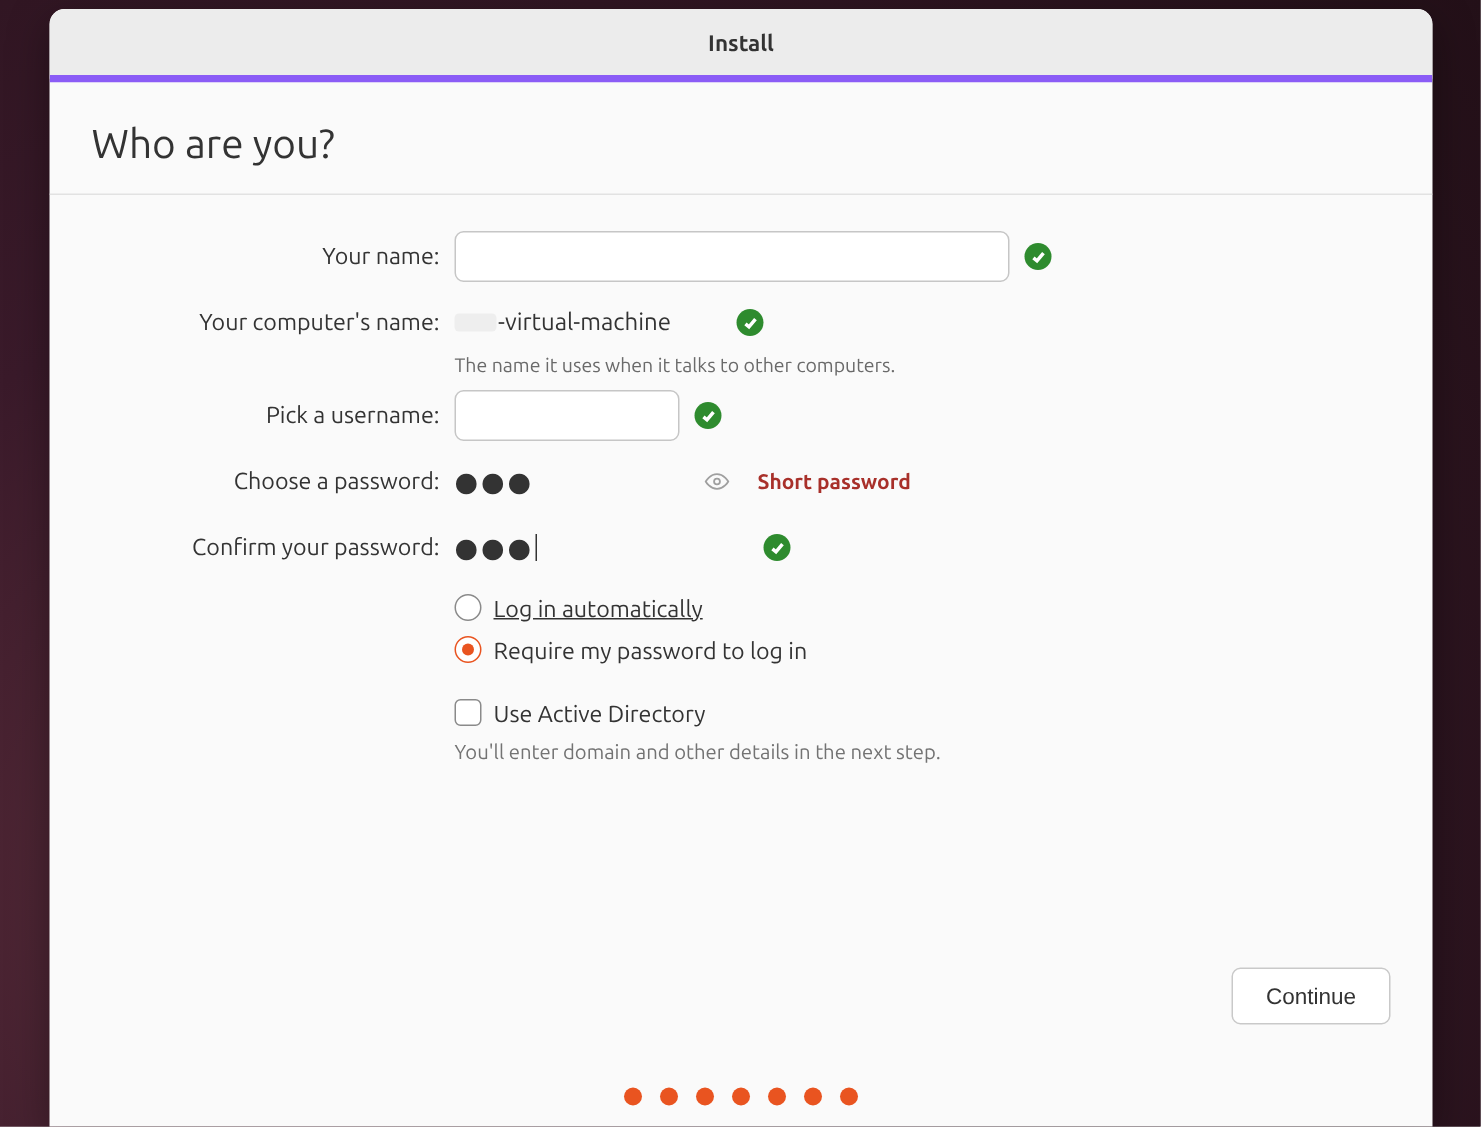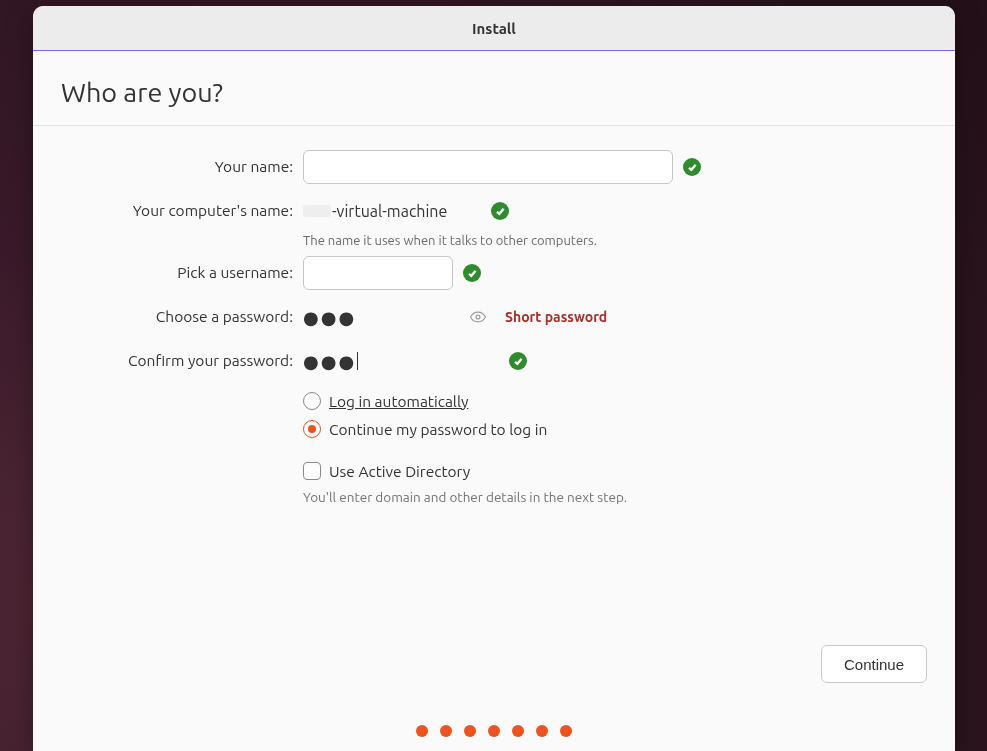--- a/index.html
+++ b/index.html
@@ -21,21 +21,21 @@
     background: #fafafa;
     border-radius: 10px 10px 0 0;
     box-shadow: 0 8px 28px rgba(0,0,0,0.35);
     display: flex;
     flex-direction: column;
     overflow: hidden;
   }
   .titlebar {
     height: 44px;
     background: #ececec;
-    border-bottom: 1px solid #8b5cf6;
+    border-bottom: 5px solid #8b5cf6;
     border-radius: 10px 10px 0 0;
     display: flex;
     align-items: center;
     justify-content: center;
     font-weight: 600;
     font-size: 15px;
     color: #333;
   }
   .content {
     flex: 1;
@@ -315,21 +315,21 @@
           </span>
         </div>
       </div>
 
       <div class="radio-row" style="margin-top:6px;text-decoration:underline;">
         <span class="radio"></span>
         <span>Log in automatically</span>
       </div>
       <div class="radio-row">
         <span class="radio selected"></span>
-        <span>Continue my password to log in</span>
+        <span>Require my password to log in</span>
       </div>
 
       <div class="check-row" style="margin-top:14px;">
         <span class="checkbox"></span>
         <span>Use Active Directory</span>
       </div>
       <div class="note" style="margin-top:4px;">You'll enter domain and other details in the next step.</div>
 
     </div>
 

